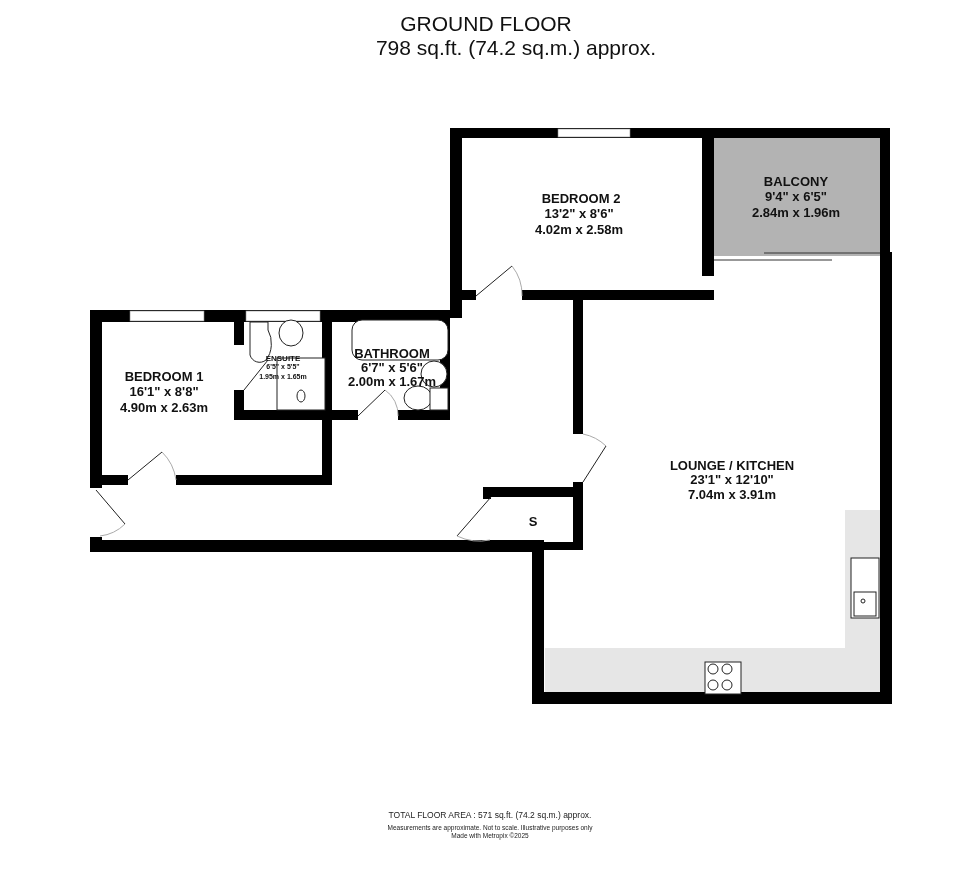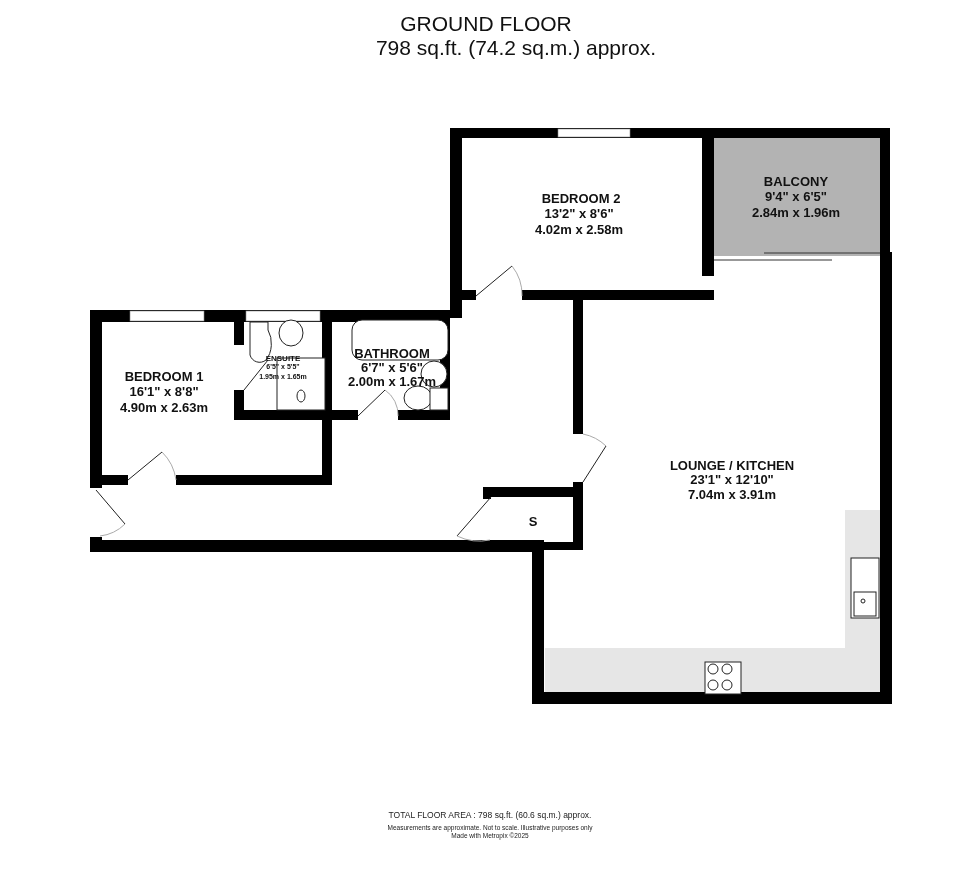--- a/index.html
+++ b/index.html
@@ -153,15 +153,15 @@
     <text class="room-label" x="392" y="386" font-size="13">2.00m  x 1.67m</text>
   </g>
   <g>
     <text class="room-label" x="732" y="470" font-size="13">LOUNGE / KITCHEN</text>
     <text class="room-label" x="732" y="484" font-size="13">23'1"  x 12'10"</text>
     <text class="room-label" x="732" y="499" font-size="13">7.04m  x 3.91m</text>
   </g>
   <text class="room-label" x="533" y="526" font-size="13">S</text>
 </svg>
 
-<div class="footer f1">TOTAL FLOOR AREA : 798 sq.ft. (60.6 sq.m.) approx.</div>
+<div class="footer f1">TOTAL FLOOR AREA : 571 sq.ft. (74.2 sq.m.) approx.</div>
 <div class="footer f2">Measurements are approximate.  Not to scale.  Illustrative purposes only</div>
 <div class="footer f3">Made with Metropix ©2025</div>
 
 </body></html>

